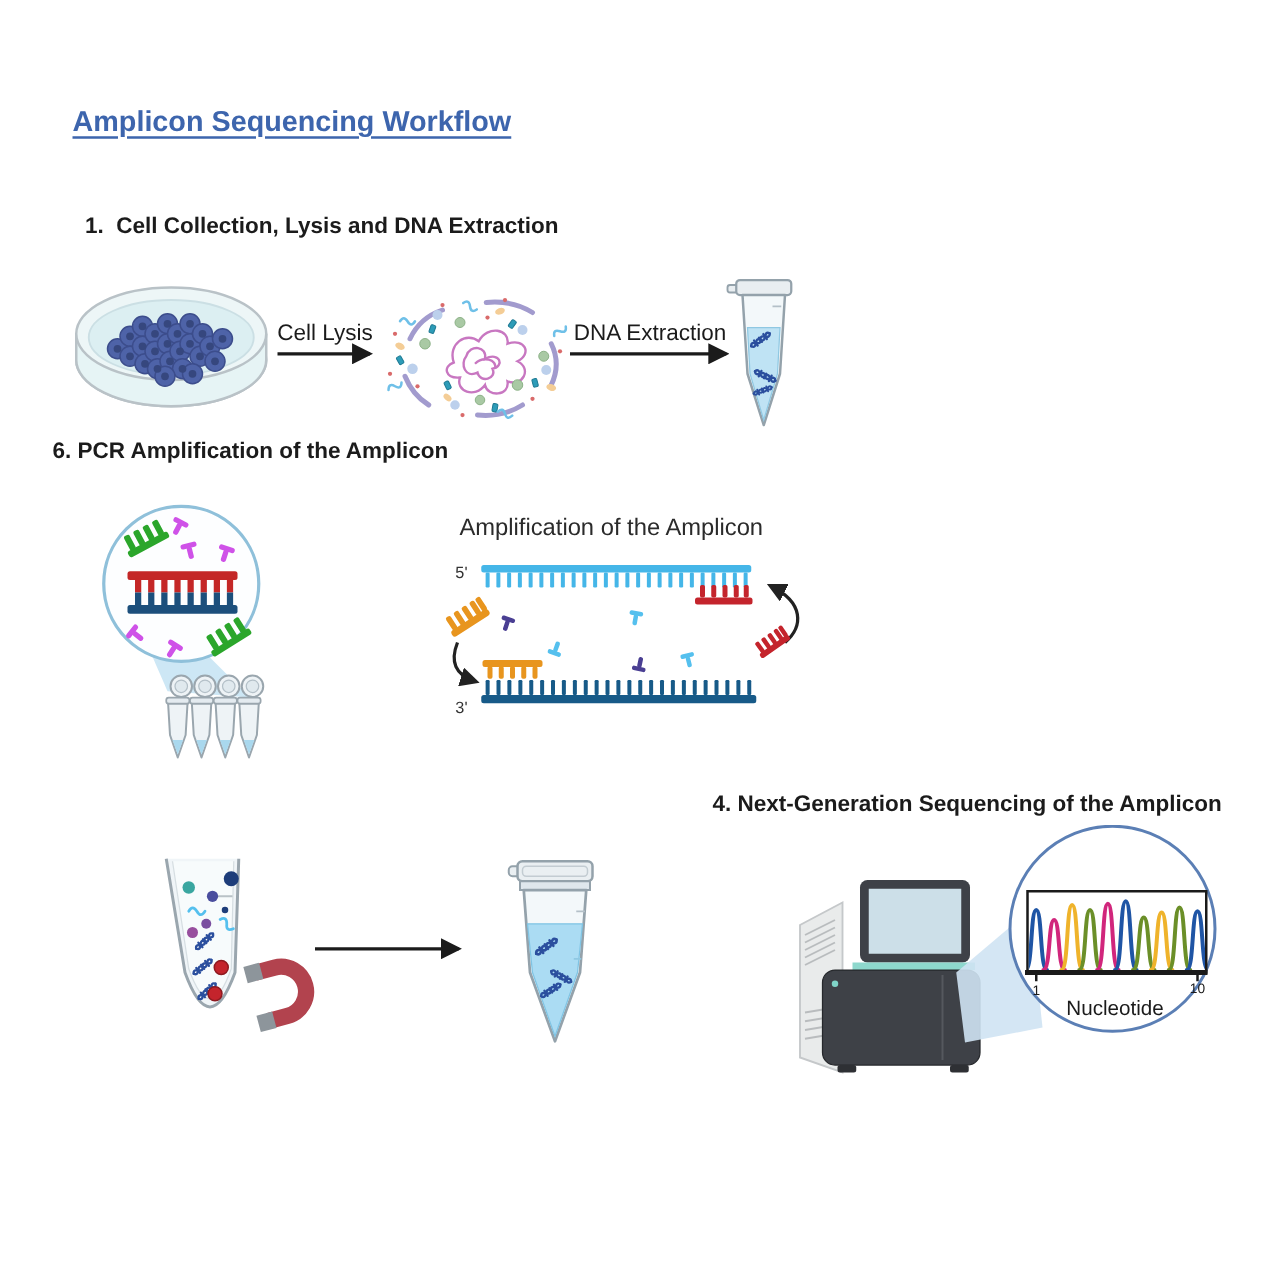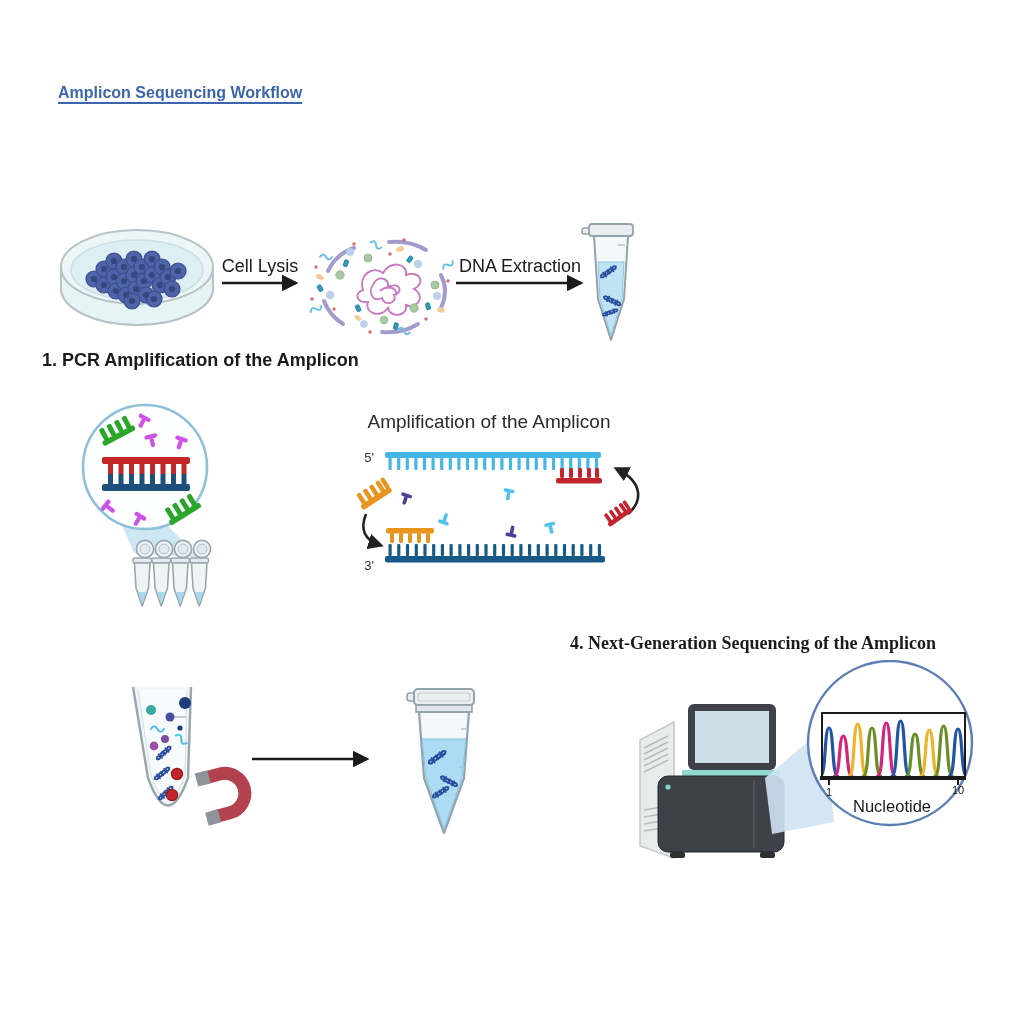--- a/index.html
+++ b/index.html
@@ -1,19 +1,19 @@
 <!DOCTYPE html>
 <html><head>
 <meta charset="utf-8">
 <style>
   html,body{margin:0;padding:0;background:#fff;}
   .canvas{position:relative;width:1024px;height:1024px;background:#ffffff;overflow:hidden;
           font-family:"Liberation Sans",sans-serif;color:#1b1b1b;}
   .abs{position:absolute;}
-  .doc-title{font-size:16px;font-weight:700;color:#3d65ad;text-decoration:underline;
+  .doc-title{font-size:23px;font-weight:700;color:#3d65ad;text-decoration:underline;
              text-underline-offset:4px;text-decoration-thickness:2px;}
   .step-heading{font-size:18px;font-weight:700;color:#1b1b1b;white-space:pre-wrap;}
   svg text{font-family:"Liberation Sans",sans-serif;}
   .flow-label{font-size:18px;fill:#1b1b1b;}
   .amp-title{font-size:19px;fill:#2b2b2b;}
   .prime-label{font-size:13px;fill:#333;}
   .tick-label{font-size:11px;fill:#1b1b1b;}
   .nuc-label{font-size:16.5px;fill:#1b1b1b;}
 </style>
 </head>
@@ -56,22 +56,23 @@
         <circle cx="11" cy="3" r="5" fill="#e0e9ee" stroke="#b4c0c8" stroke-width="1"></circle>
         <rect x="-1" y="12" width="18.5" height="5" rx="2" fill="#e4ebf0" stroke="#9aa6ae" stroke-width="1.4"></rect>
         <path d="M0.5,17 L2,42 L8.2,60 L14.5,42 L16,17 Z" fill="#eef3f6" stroke="#9aa6ae" stroke-width="1.6" stroke-linejoin="round"></path>
         <path d="M4,46 L8.2,57.5 L12.5,46 Z" fill="#a9d8ee"></path>
       </g>
     </defs>
   </svg>
 
   <div class="abs doc-title" style="left:58px;top:84px;">Amplicon Sequencing Workflow</div>
 
-  <div class="abs step-heading" style="left:42px;top:350px;">1. PCR Amplification of the Amplicon</div>
-  <div class="abs step-heading" style="left:570px;top:633px;font-family:Liberation Serif, serif;">4. Next-Generation Sequencing of the Amplicon</div>
+  <div class="abs step-heading" style="left:68px;top:170px;">1.  Cell Collection, Lysis and DNA Extraction</div>
+  <div class="abs step-heading" style="left:42px;top:350px;">6. PCR Amplification of the Amplicon</div>
+  <div class="abs step-heading" style="left:570px;top:633px;">4. Next-Generation Sequencing of the Amplicon</div>
 
   <svg class="abs" style="left:58px;top:215px;" width="585" height="135" viewBox="0 0 585 135">
     <defs>
       <marker id="ah1" viewBox="0 0 10 10" refX="8.5" refY="5" markerWidth="6.5" markerHeight="6.5" orient="auto-start-reverse">
         <path d="M0,0 L10,5 L0,10 Z" fill="#1b1b1b"></path>
       </marker>
     </defs>
 
     <g>
       <ellipse cx="79" cy="73" rx="76" ry="37" fill="#e6f4f5" stroke="#b9c2c7" stroke-width="2"></ellipse>

